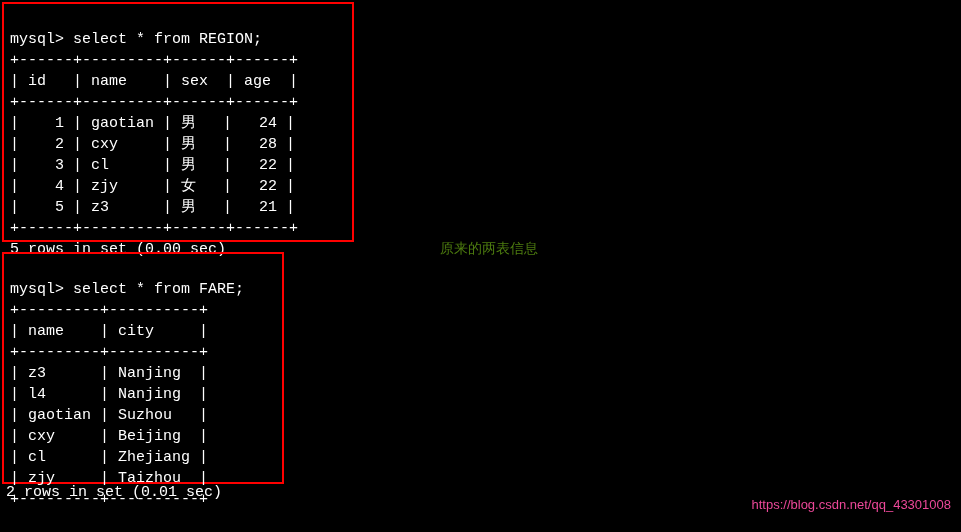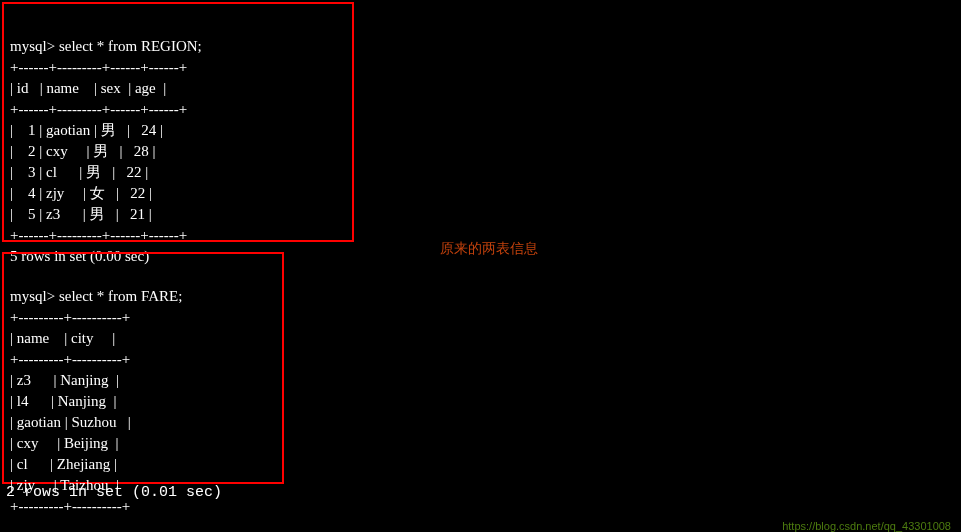--- a/index.html
+++ b/index.html
@@ -13,22 +13,21 @@
       height: 532px;
       font-family: 'Courier New', Consolas, monospace;
       font-size: 15px;
       color: #fff;
       position: relative;
       overflow: hidden;
     }
     .terminal {
       white-space: pre;
       line-height: 1.4;
-      padding: 11px 6px;
-      font-family: Liberation Serif, serif;
+      padding: 4px 6px;
     }
     .box1 {
       position: absolute;
       top: 2px;
       left: 2px;
       width: 352px;
       height: 240px;
       border: 2px solid #ff0000;
     }
     .box2 {
@@ -36,37 +35,37 @@
       top: 252px;
       left: 2px;
       width: 282px;
       height: 232px;
       border: 2px solid #ff0000;
     }
     .annotation {
       position: absolute;
       top: 240px;
       left: 440px;
-      color: #c2410c;
+      color: #4d7c0f;
       font-family: 'Microsoft YaHei', sans-serif;
       font-size: 14px;
     }
     .footer-row {
       position: absolute;
       top: 484px;
       left: 6px;
       white-space: pre;
     }
     .watermark {
       position: absolute;
-      bottom: 0;
+      bottom: 20px;
       right: 10px;
-      color: #4d7c0f;
+      color: #ec4899;
       font-family: Arial, sans-serif;
-      font-size: 11px;
+      font-size: 13px;
     }
     .prompt { color: #fff; }
   </style>
 </head>
 <body>
 
 <div class="box1">
   <div class="terminal">
 <span class="prompt">mysql&gt; </span><span>select * from REGION;</span>
 <span>+------+---------+------+------+</span>

